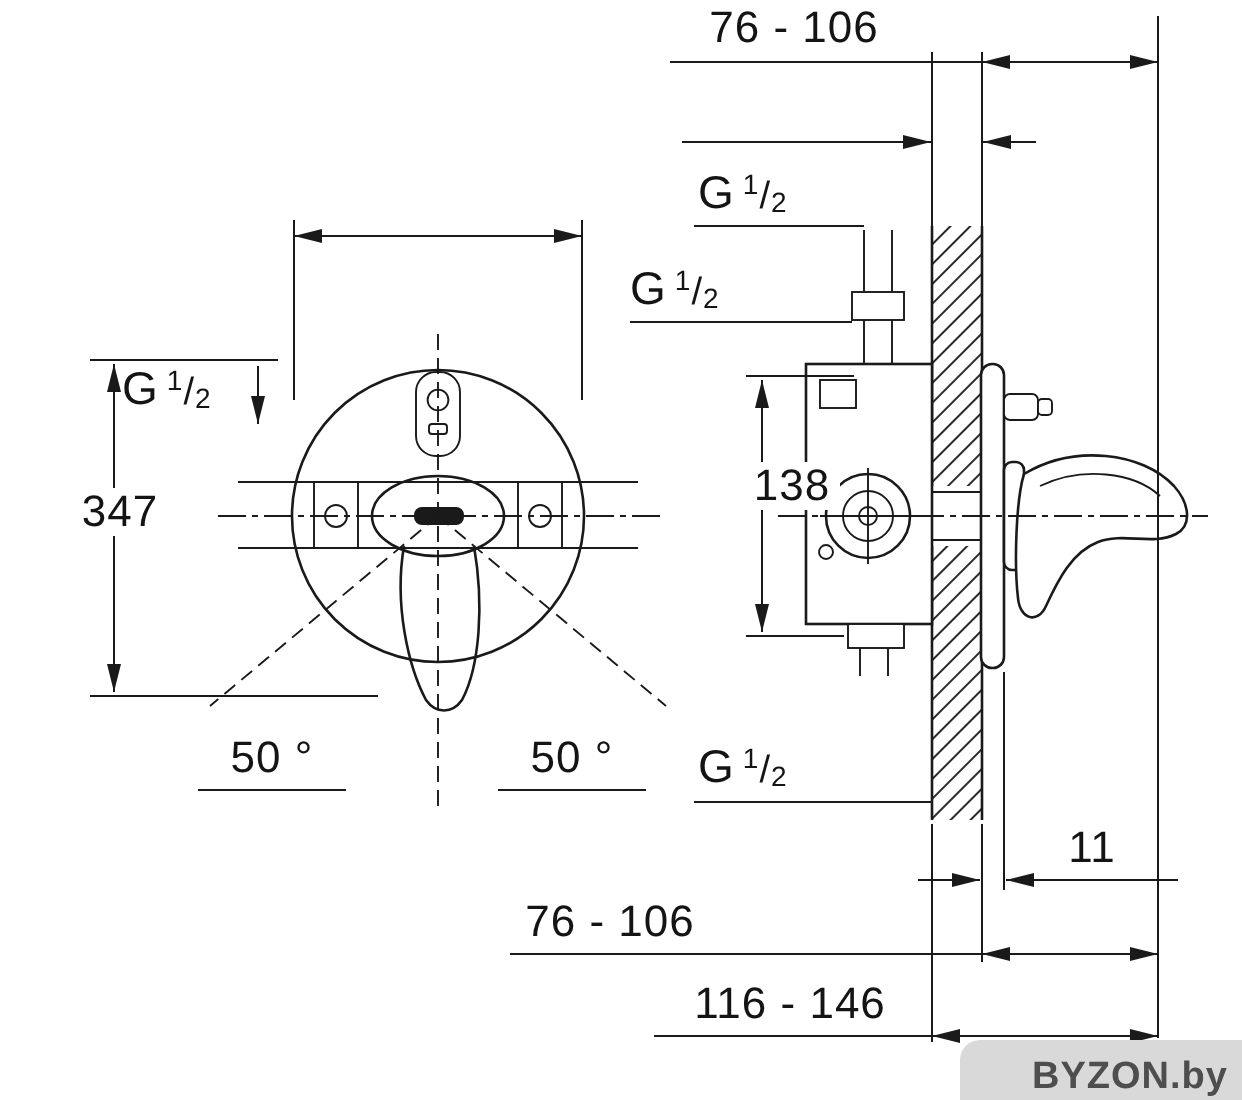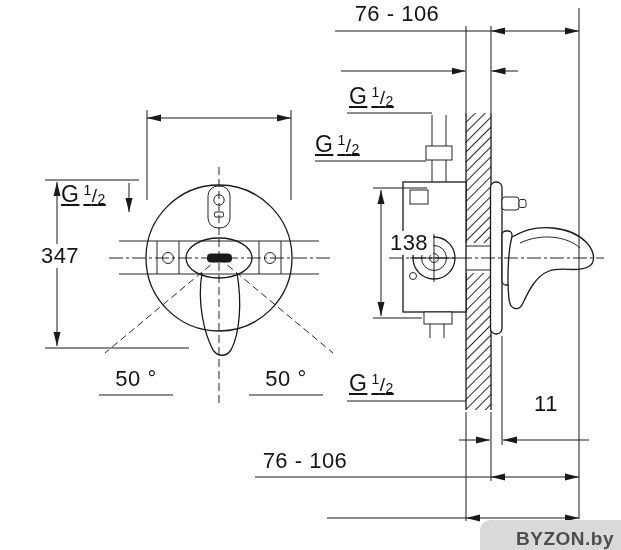--- a/index.html
+++ b/index.html
@@ -14,21 +14,21 @@
   .fw{fill:#ffffff;}
   .fd{fill:#1a1a1a;stroke:none;}
   .cl{stroke-dasharray:8 4;}
   .cd{stroke-dasharray:14 3 3 3;}
   .dim{
     position:absolute;font-size:22px;line-height:1.1;white-space:nowrap;
     letter-spacing:0.5px;color:#141414;
   }
   .center{text-align:center;}
   .wbg{background:#ffffff;padding:0 2px;}
-  .gfrac{font-size:23px;text-decoration:underline;}
+  .gfrac{font-size:23px;}
   .gfrac .num{font-size:14px;vertical-align:7px;margin-left:4px;}
   .gfrac .sl{font-size:19px;}
   .gfrac .den{font-size:14px;vertical-align:-2px;}
   #watermark{
     position:absolute;right:0;bottom:0;width:170px;height:30px;
     background:#d9d9d9;border-top-left-radius:10px;
     display:flex;align-items:flex-end;justify-content:center;
   }
   #watermark span{font-size:19px;font-weight:bold;color:#4e4e4e;letter-spacing:0.5px;}
 </style>
@@ -118,25 +118,26 @@
       <path class="ln dm" d="M226,477 H462"></path>
       <line class="ln dm" x1="462" y1="477" x2="550" y2="477" marker-start="url(#arr)" marker-end="url(#arr)"></line>
       <path class="ln dm" d="M437,412 V521"></path>
       <path class="ln dm" d="M298,518 H437"></path>
       <line class="ln dm" x1="437" y1="518" x2="550" y2="518" marker-start="url(#arr)" marker-end="url(#arr)"></line>
     </g>
   </svg>
 
   <div class="dim center" style="left:306px;top:2px;width:124px">76 - 106</div>
   <div class="dim center wbg" style="left:6px;top:244px;width:46px">347</div>
-  <div class="dim center wbg" style="left:356px;top:231px;width:44px">138</div>
+  <div class="dim center wbg" style="left:343px;top:231px;width:44px">138</div>
   <div class="dim center" style="left:70px;top:367px;width:74px">50 °</div>
   <div class="dim center" style="left:220px;top:367px;width:74px">50 °</div>
-  <div class="dim center" style="left:496px;top:392px;width:42px">11</div>
+  <div class="dim center" style="left:496px;top:412px;width:42px">11</div>
   <div class="dim center" style="left:214px;top:449px;width:124px">76 - 106</div>
+  <div class="dim center" style="left:300px;top:490px;width:132px">116 - 146</div>
 
   <div class="dim gfrac" style="left:320px;top:84px">
     <span>G</span><span class="num">1</span><span class="sl">/</span><span class="den">2</span>
   </div>
   <div class="dim gfrac" style="left:286px;top:132px">
     <span>G</span><span class="num">1</span><span class="sl">/</span><span class="den">2</span>
   </div>
   <div class="dim gfrac" style="left:32px;top:182px">
     <span>G</span><span class="num">1</span><span class="sl">/</span><span class="den">2</span>
   </div>

